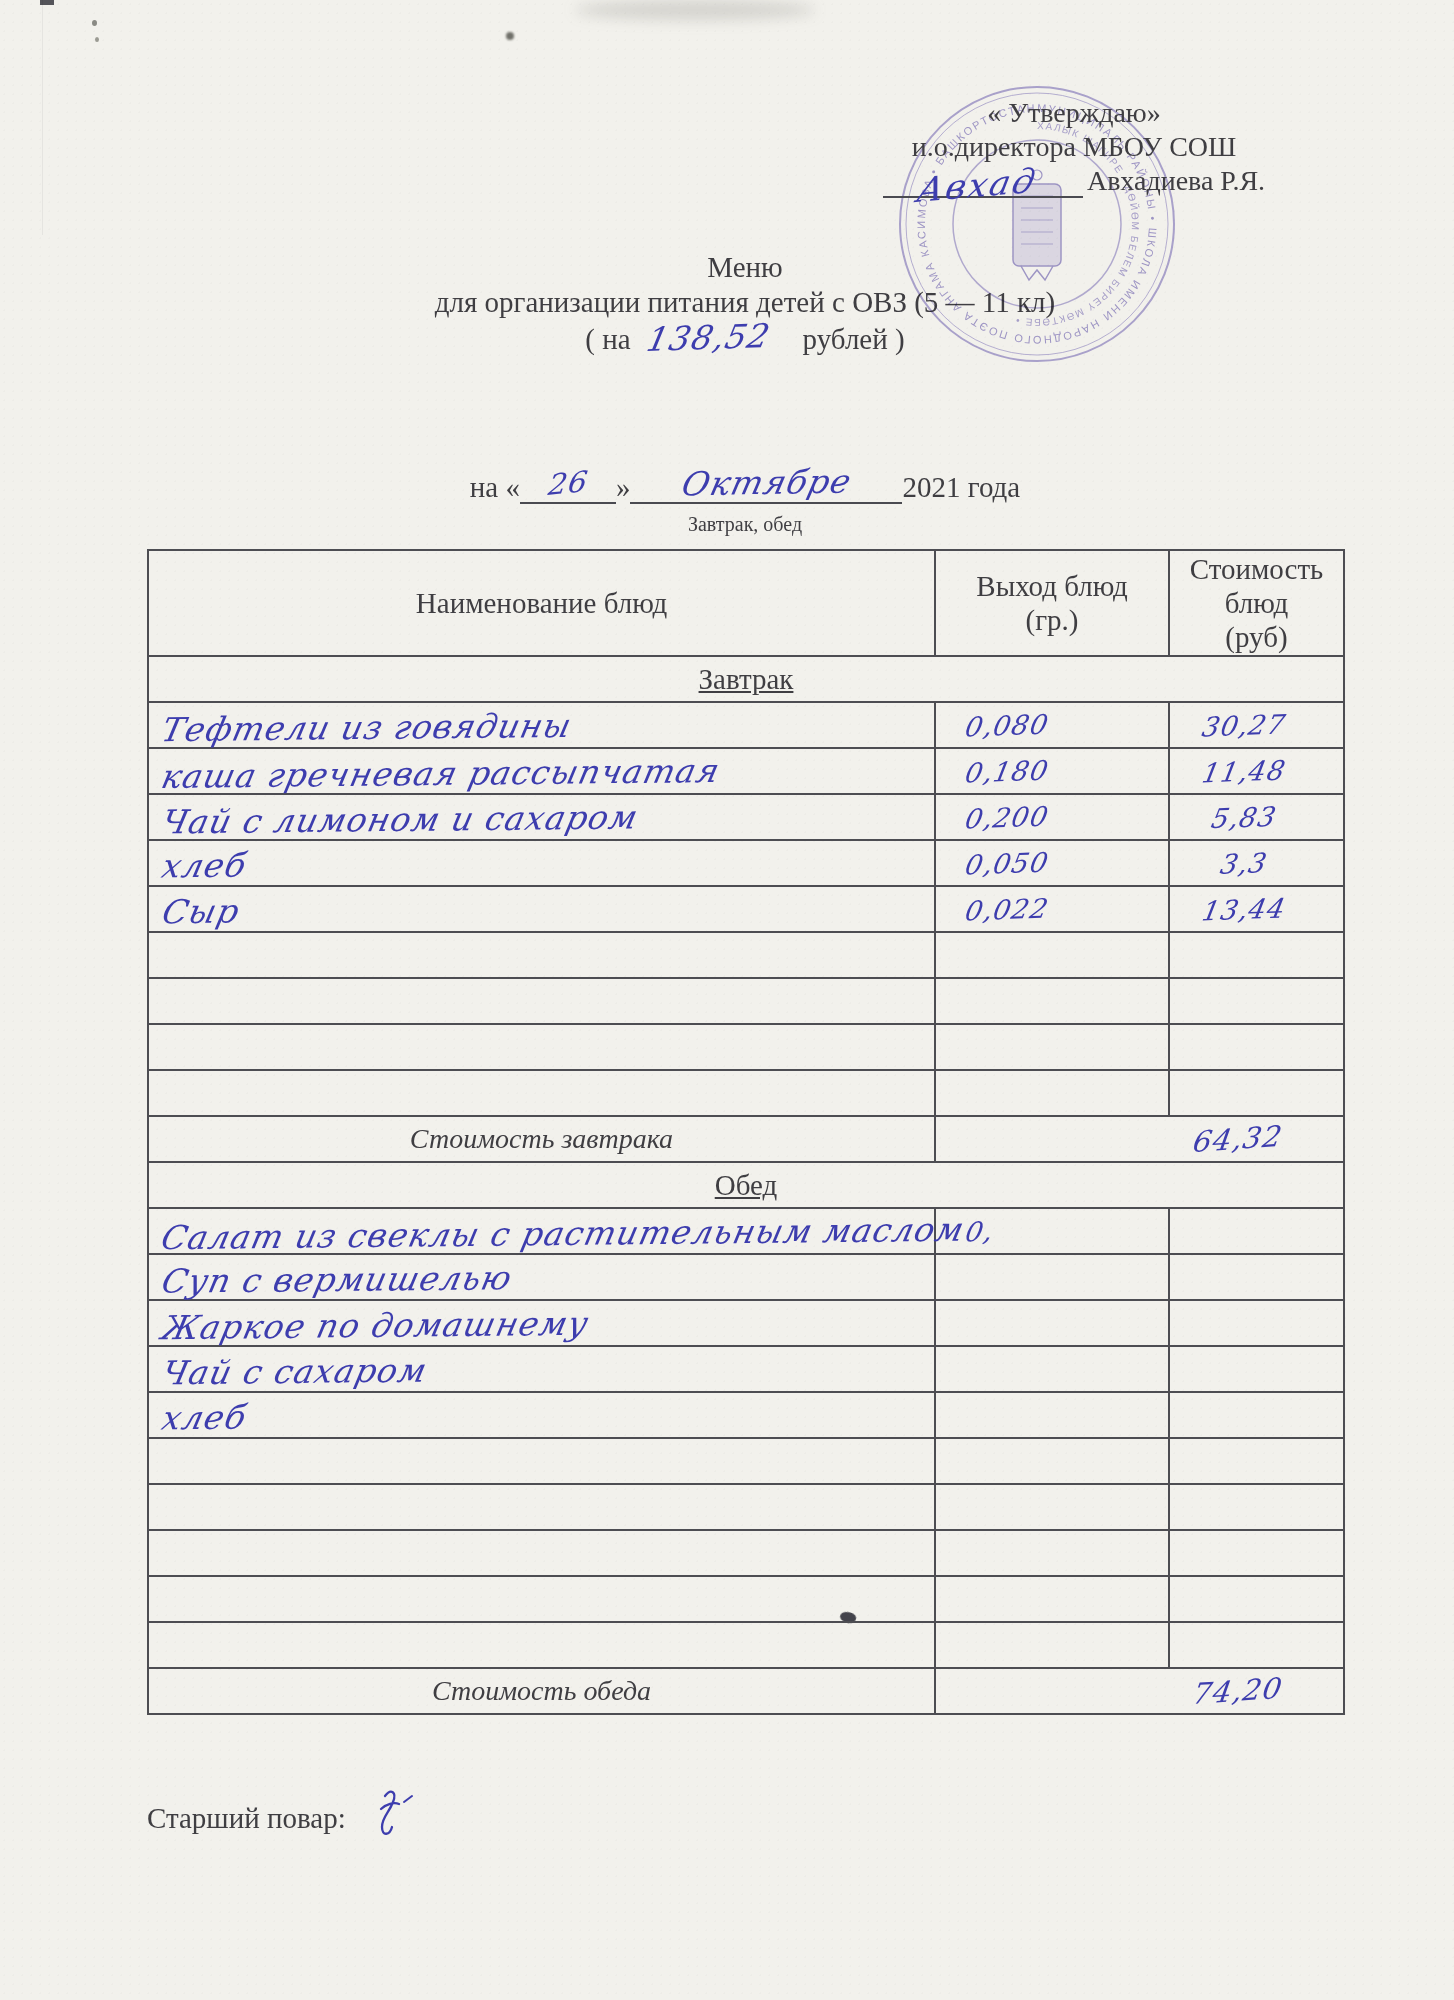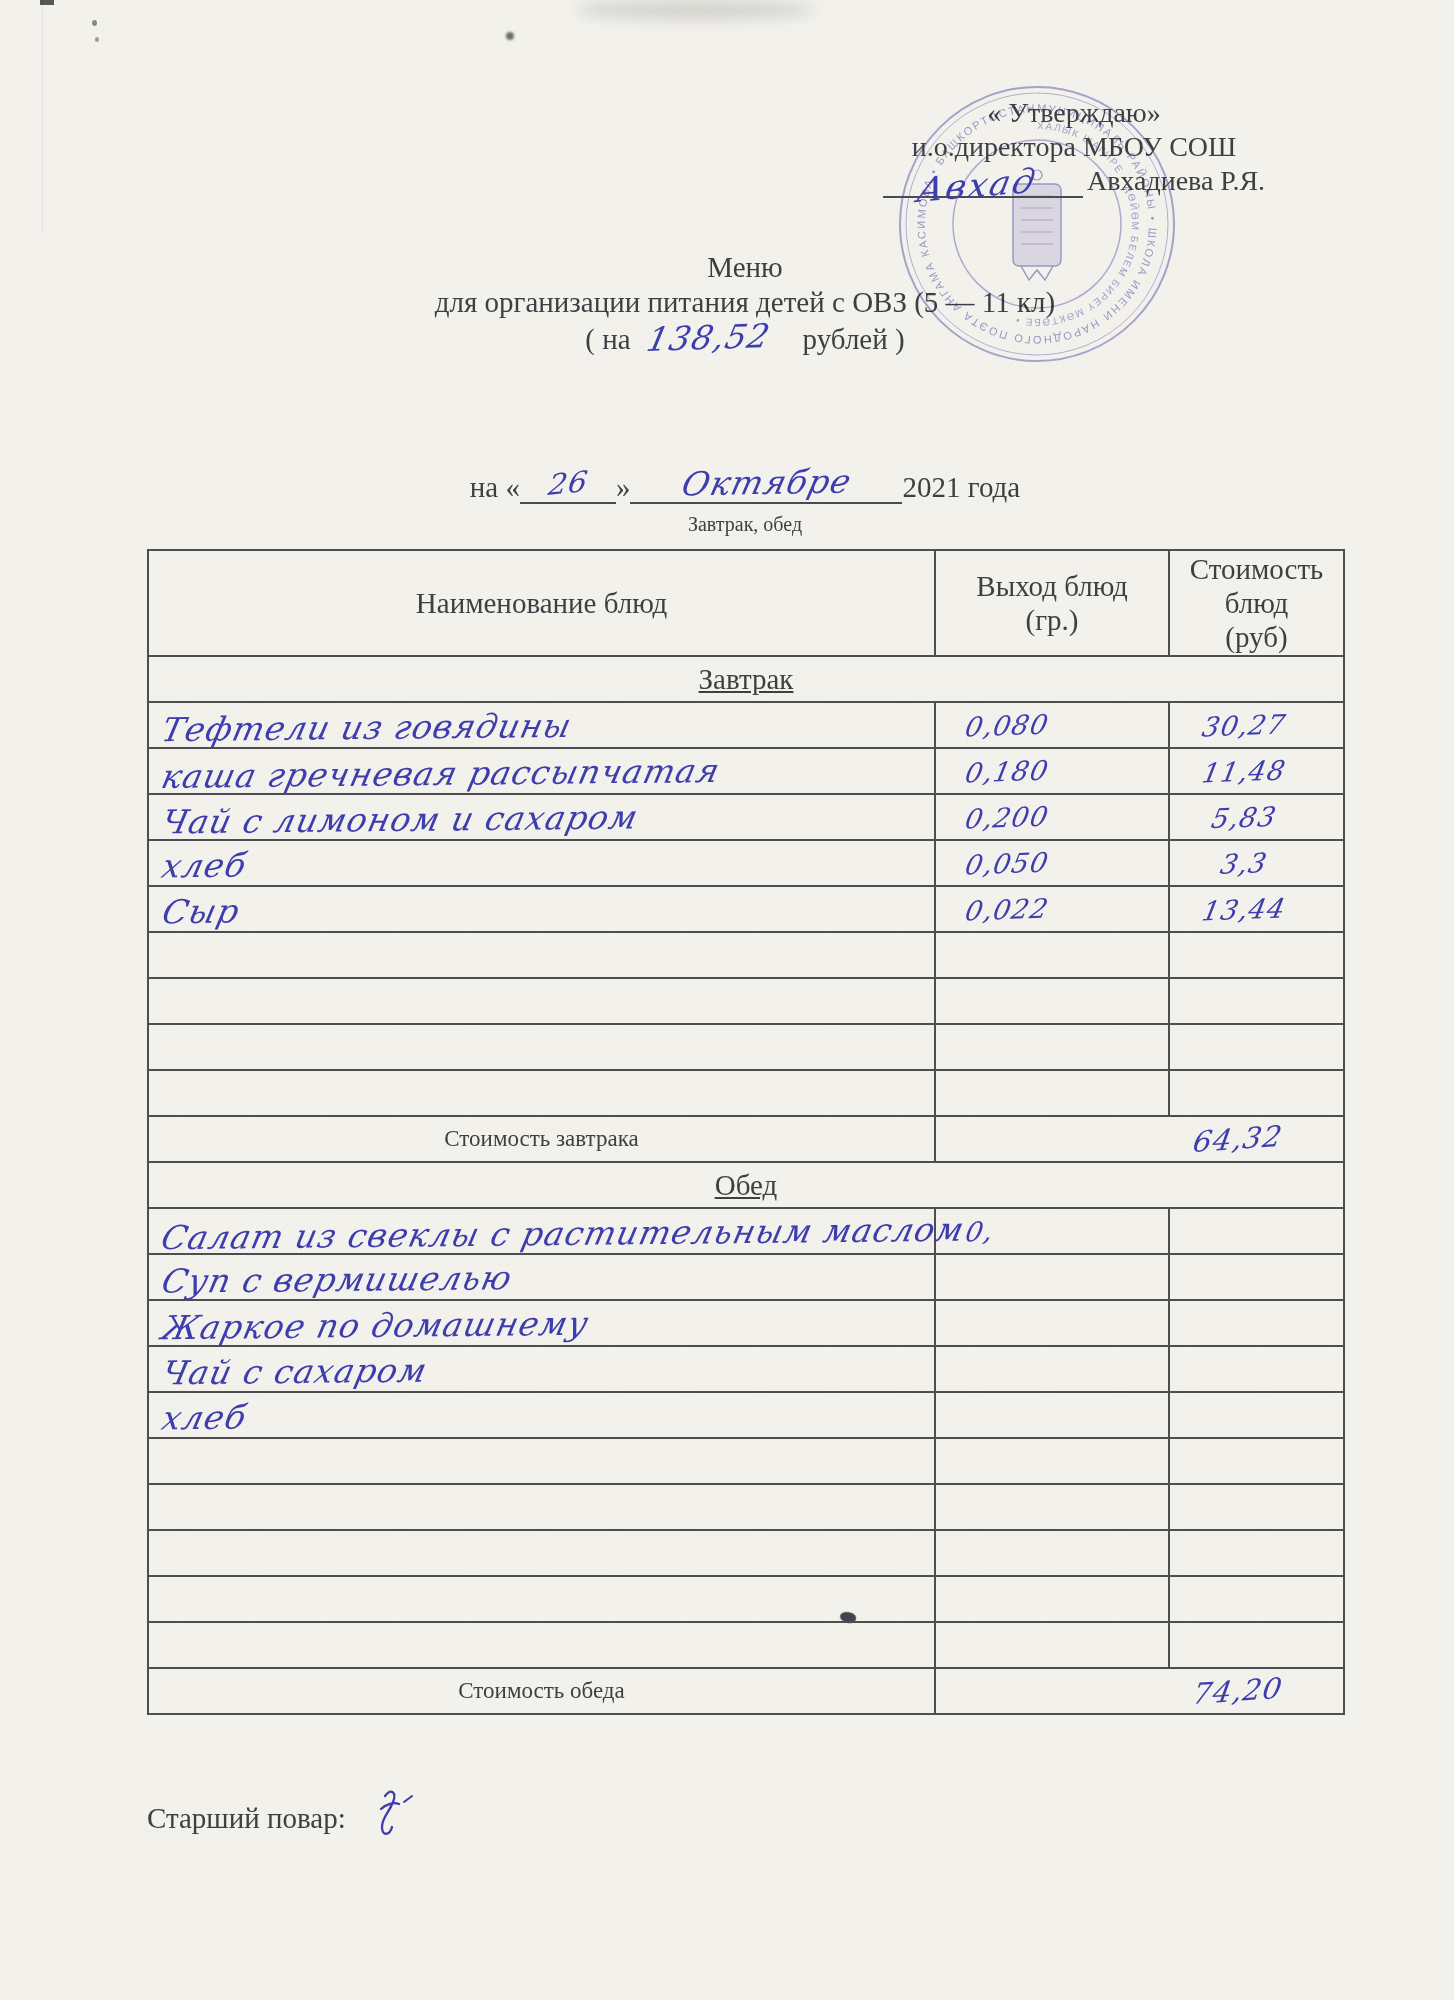--- a/index.html
+++ b/index.html
@@ -100,21 +100,21 @@
     text-align: center;
     white-space: pre-line;
   }
   .row-section td { height: 46px; text-align: center; font-size: 29px; text-decoration: underline; }
   .row-item td { height: 46px; }
   .cell-name { padding-left: 14px; text-align: left; }
   .cell-out  { padding-left: 30px; text-align: left; }
   .cell-cost { padding-right: 25px; text-align: center; }
   .cell-name .hw { position: relative; top: 2px; }
   .row-summary td { height: 46px; }
-  .summary-label { text-align: center; font-size: 23px; }
+  .summary-label { text-align: center; font-size: 28px; font-style: italic; }
   .summary-value { text-align: left; padding-left: 258px; }
 
   
   .chef-line {
     position: absolute;
     top: 1786px; left: 147px;
     font-size: 29px;
   }
   .chef-sig { vertical-align: -16px; margin-left: 16px; }
 

